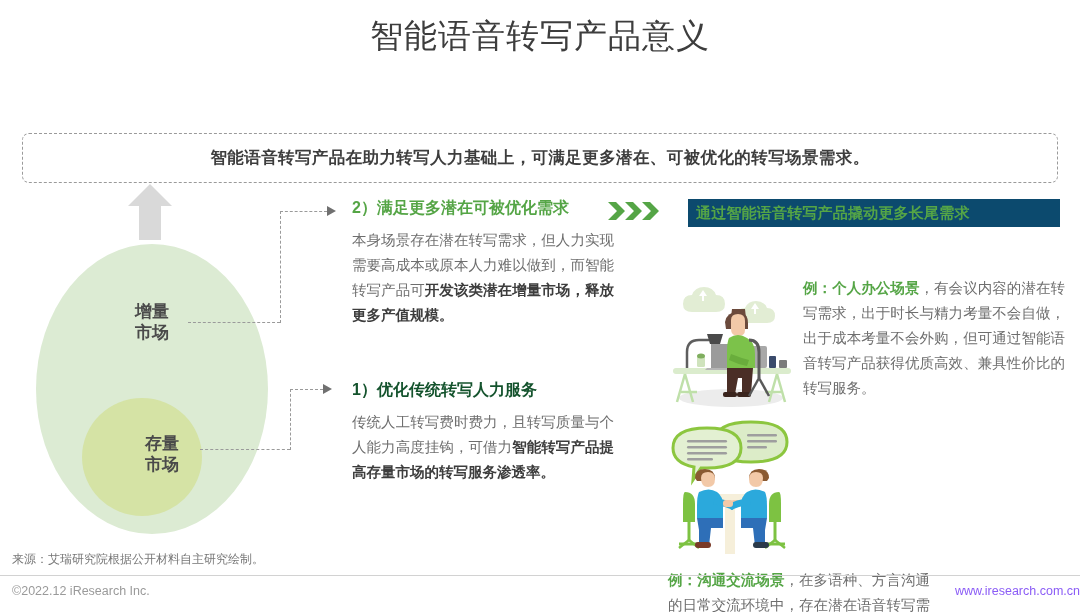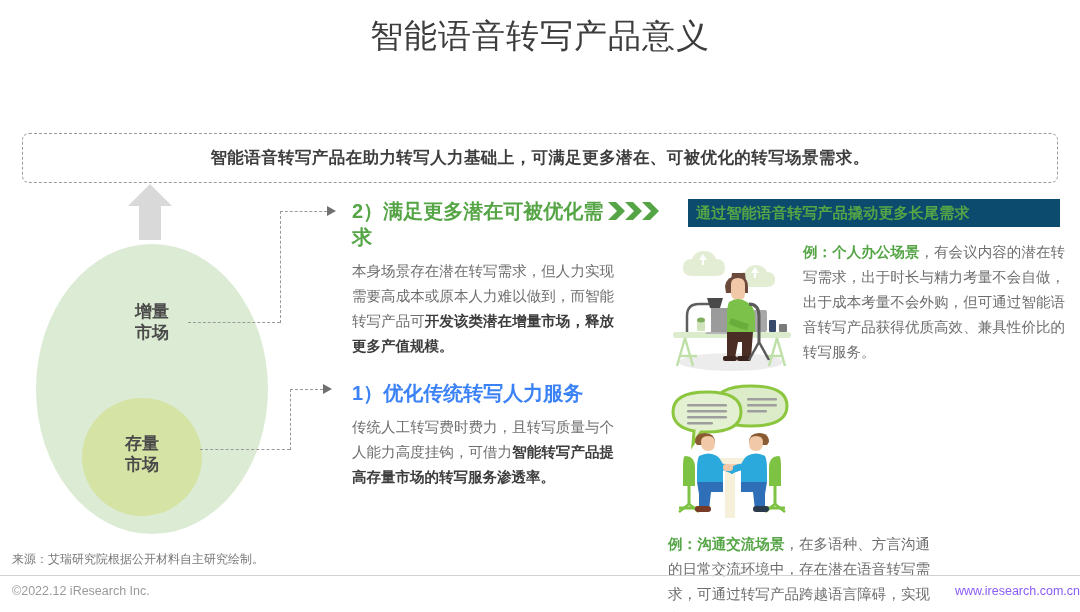--- a/index.html
+++ b/index.html
@@ -43,60 +43,60 @@
   .circle-small{
     position:absolute;left:64px;top:214px;width:120px;height:118px;
     border-radius:50%;
     background:#d5e3a5;
   }
   .venn-label{
     position:absolute;text-align:center;font-weight:bold;
     color:#4a4a4a;line-height:1.22;font-size:17px;width:120px;
   }
   .lbl-big{left:74px;top:118px;}
-  .lbl-small{left:64px;top:250px;}
+  .lbl-small{left:64px;top:250px;padding-left:20px;}
 
   
   .connector{position:absolute;}
   .conn-h{position:absolute;border-top:1px dashed #9a9a9a;height:0;}
   .conn-v{position:absolute;border-left:1px dashed #9a9a9a;width:0;}
   .conn-arrow{
     position:absolute;width:0;height:0;
     border-top:5px solid transparent;border-bottom:5px solid transparent;
     border-left:9px solid #707070;
   }
 
   
   .mid{position:absolute;left:352px;top:198px;width:262px;}
   .mid-block{margin-bottom:8px;}
   .mid-head{
-    font-size:20px;font-weight:bold;line-height:1.3;margin-bottom:9px;
+    font-size:16px;font-weight:bold;line-height:1.3;margin-bottom:9px;
   }
   .head-green{color:#55a546;}
-  .head-lime{color:#3b82f6;}
+  .head-lime{color:#14532d;}
   .mid-body{
     font-size:14.5px;line-height:1.72;color:#6e6e6e;text-align:justify;
   }
   .mid-body b{color:#3d3d3d;font-weight:bold;}
   .block-2{position:absolute;left:0;top:0;width:262px;}
   .block-1{position:absolute;left:0;top:182px;width:262px;}
 
   
   .chev-group{position:absolute;left:608px;top:200px;width:70px;height:22px;}
 
   
   .right-head{
     position:absolute;left:688px;top:199px;width:372px;height:28px;
     background:#0c4a6e;
     display:flex;align-items:center;
     box-sizing:border-box;padding-left:8px;
   }
   .right-head span{font-size:15px;font-weight:bold;color:#55a546;letter-spacing:.2px;}
 
-  .right-row{position:absolute;display:flex;}
+  .right-row{position:absolute;display:flex;margin-top:36px;}
   .row-1{left:665px;top:240px;width:400px;}
   .row-2{left:665px;top:380px;width:400px;flex-direction:column;}
   .illus{width:135px;flex:0 0 135px;}
   .r-text{
     font-size:14.5px;line-height:1.72;color:#6e6e6e;text-align:justify;
     width:262px;padding-left:3px;
   }
   .r-text .ex{color:#55a546;font-weight:bold;}
 
   

